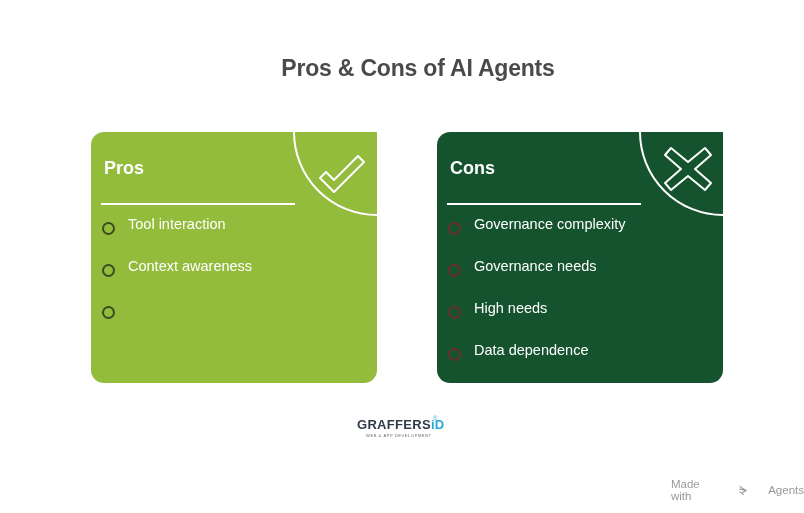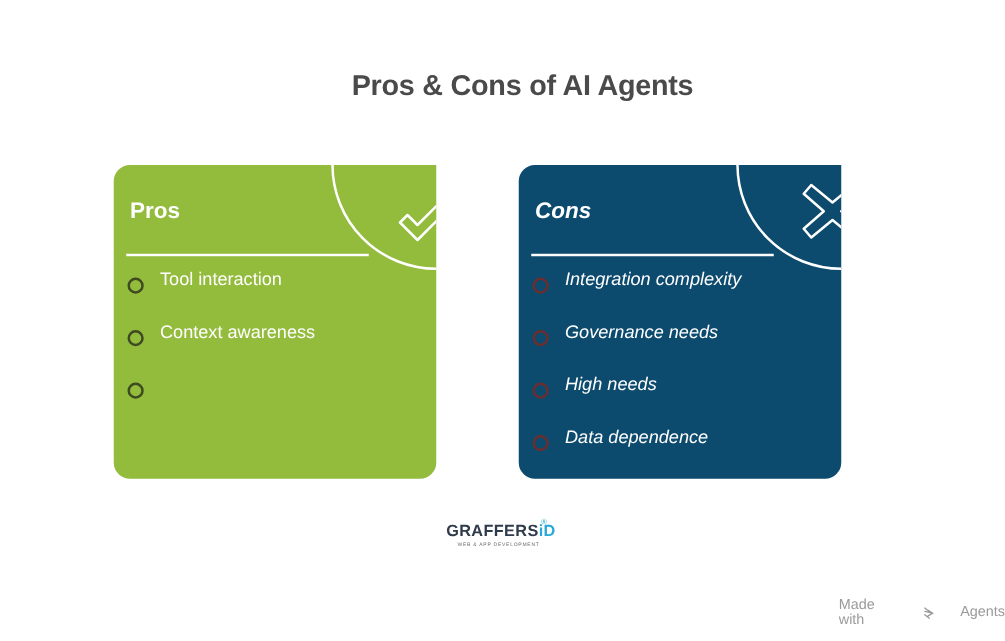--- a/index.html
+++ b/index.html
@@ -5,25 +5,25 @@
   * { margin: 0; padding: 0; box-sizing: border-box; }
   html, body { width: 804px; height: 513px; background: #ffffff; overflow: hidden; }
   body { position: relative; font-family: "Liberation Sans", sans-serif; }
 
   .title {
     position: absolute; left: 0; top: 55px; width: 804px; text-align: center;
     font-size: 23px; font-weight: bold; color: #4a4a4a; letter-spacing: -0.2px; margin-left: 16px;
   }
 
   .card {
-    position: absolute; top: 132px; width: 258px; height: 251px;
+    position: absolute; top: 132px; width: 286px; height: 251px;
     border-radius: 13px 0 13px 13px; overflow: hidden; text-align: center;
   }
   .card.pros { left: 91px; background: #93bb3c; }
-  .card.cons { left: 415px; background: #0c4a6e; font-style: italic; }
+  .card.cons { left: 437px; background: #14532d; }
 
   .card .arc {
     position: absolute; width: 168px; height: 168px; border-radius: 50%;
     border: 2px solid #ffffff; right: -84px; top: -84px;
   }
   .card .corner-icon { position: absolute; }
   .card.pros .corner-icon { left: 225px; top: 19px; width: 52px; height: 44px; }
   .card.cons .corner-icon { left: 226px; top: 14px; width: 50px; height: 46px; }
 
   .card .heading {
@@ -101,21 +101,21 @@
 <div class="card cons">
   <div class="arc"></div>
   <svg class="corner-icon" viewBox="0 0 50 46">
     <path d="M8 2 L25 16 L42 2 L48 9 L32 23 L48 37 L42 44 L25 30 L8 44 L2 37 L18 23 L2 9 Z" fill="none" stroke="#ffffff" stroke-width="2" stroke-linejoin="round"></path>
   </svg>
   <div class="heading">Cons</div>
   <div class="divider"></div>
   <ul class="items">
     <li class="item">
       <span class="bullet"></span>
-      <span class="item-label">Integration complexity</span>
+      <span class="item-label">Governance complexity</span>
     </li>
     <li class="item">
       <span class="bullet"></span>
       <span class="item-label">Governance needs</span>
     </li>
     <li class="item">
       <span class="bullet"></span>
       <span class="item-label">High needs</span>
     </li>
     <li class="item">

